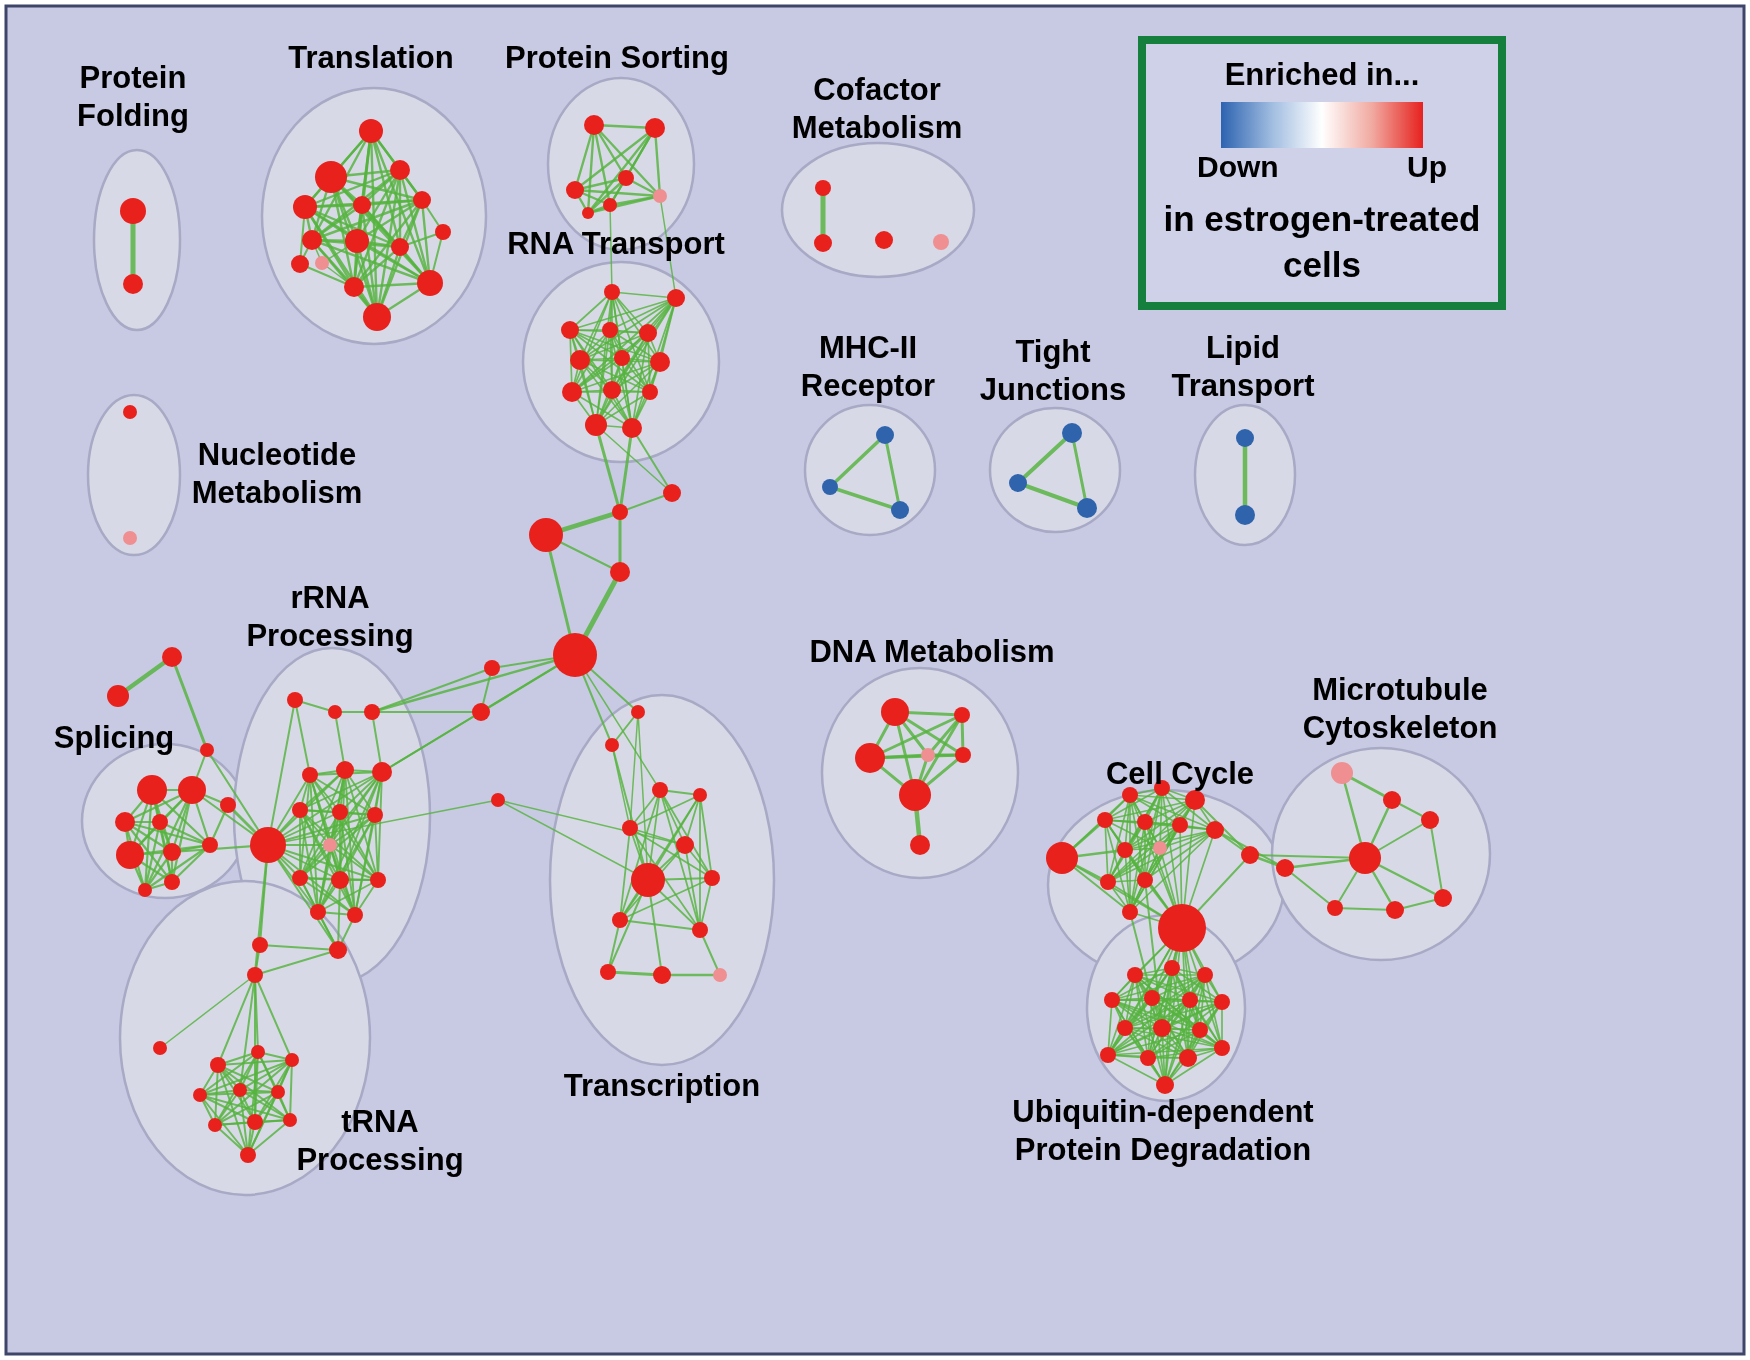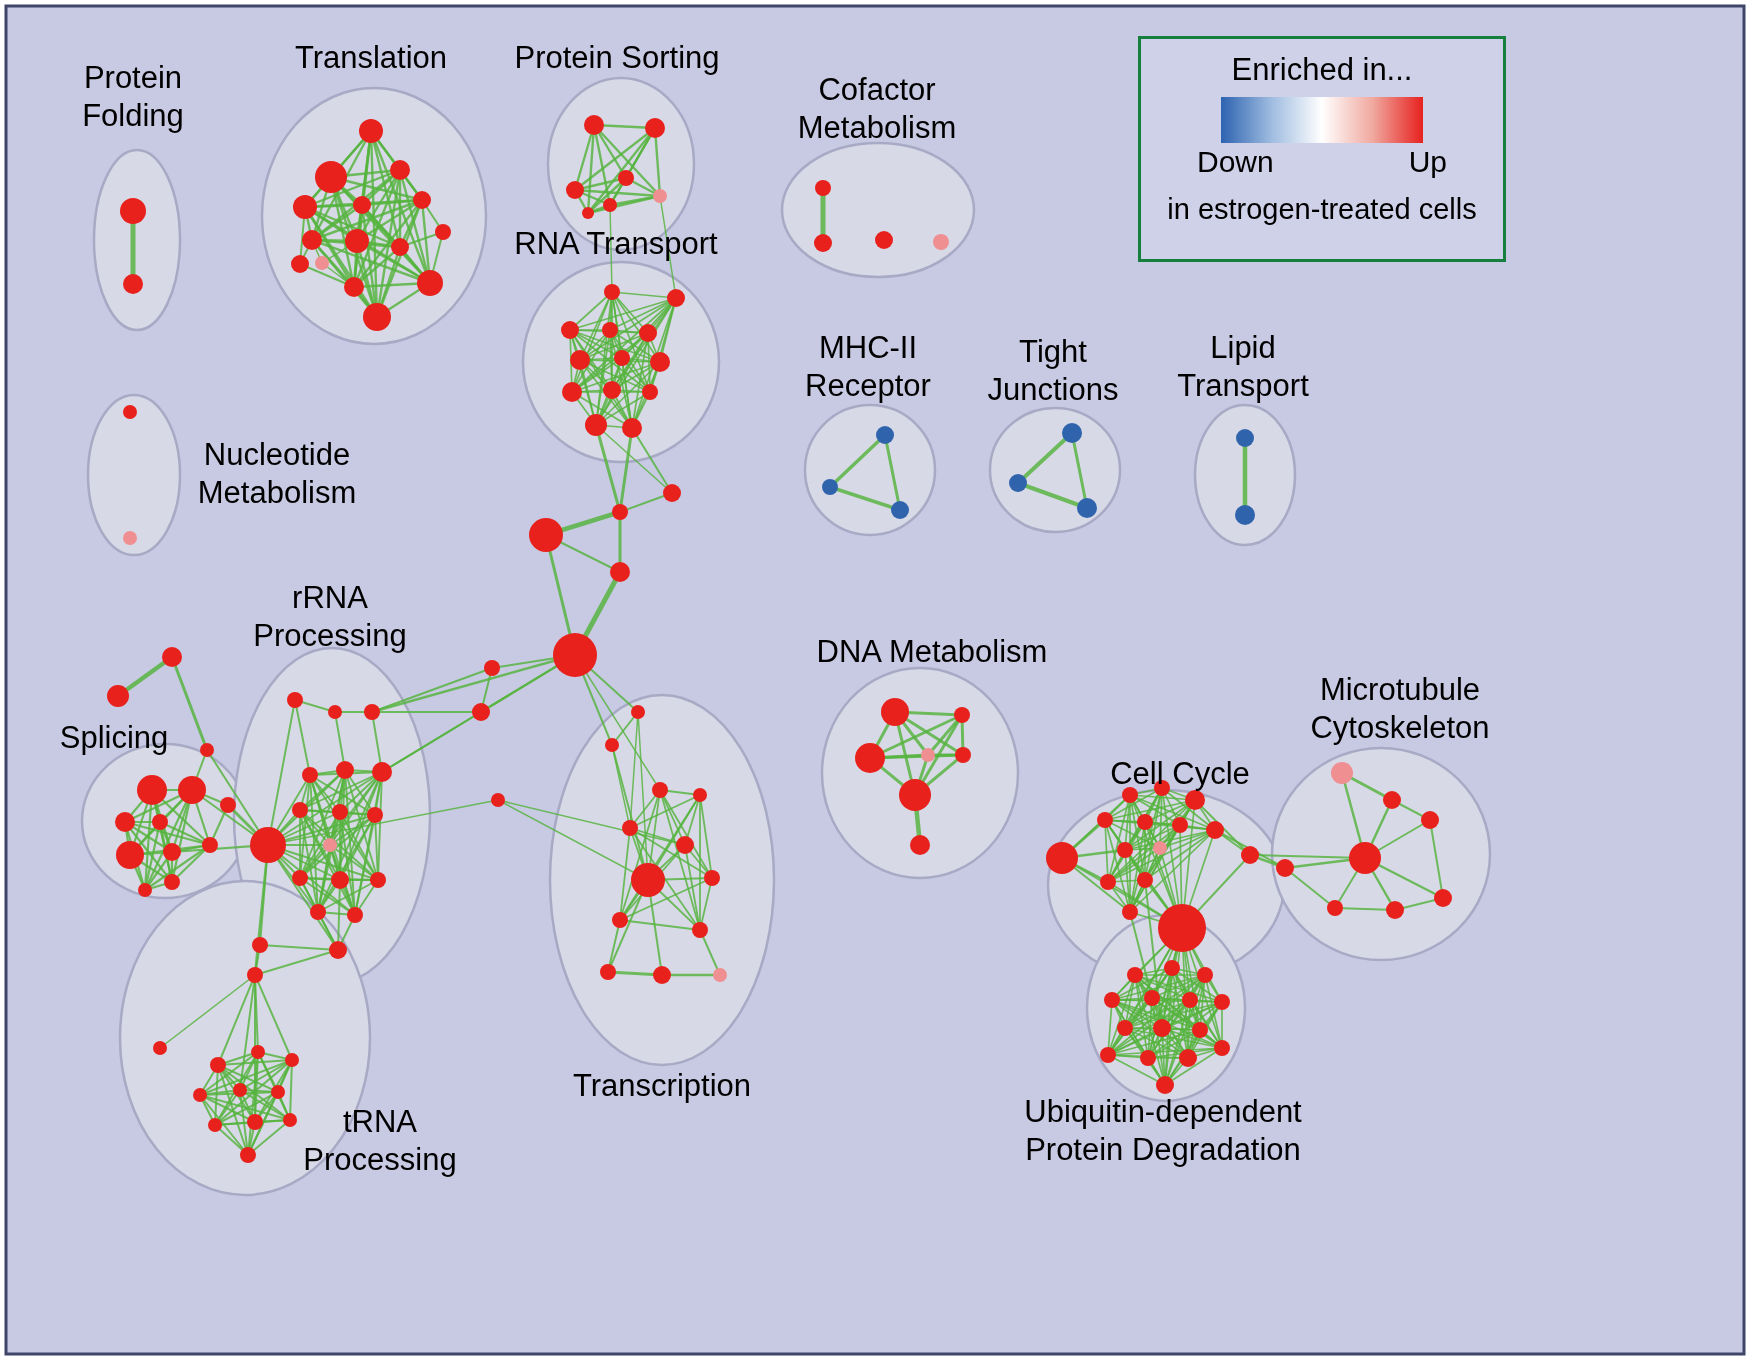--- a/index.html
+++ b/index.html
@@ -1,24 +1,24 @@
 <!DOCTYPE html>
 <html><head>
 <meta charset="utf-8">
 <style>
   html,body{margin:0;padding:0;background:#ffffff;font-family:"Liberation Sans",sans-serif;}
-  .stage{position:relative;width:1750px;height:1360px;overflow:hidden;}
+  .stage{position:relative;width:1750px;height:1360px;overflow:hidden;font-weight:bold;}
   .stage svg{position:absolute;left:0;top:0;width:100%;height:100%;font-family:"Liberation Sans",sans-serif;}
-  .legend{position:absolute;left:1138px;top:36px;width:368px;height:226px;
-          border:3px solid #15803d;background:#cfd1e8;box-sizing:border-box;
+  .legend{position:absolute;left:1138px;top:36px;width:368px;height:274px;
+          border:8px solid #15803d;background:#cfd1e8;box-sizing:border-box;
           text-align:center;color:#000;}
   .legend-title{font-size:31px;margin-top:13px;}
   .legend-bar{width:202px;height:46px;margin:9px auto 0;}
   .legend-scale{display:flex;justify-content:space-between;width:250px;margin:2px auto 12px;font-size:30px;align-items:flex-end;}
-  .legend-caption{font-size:29px;margin-top:6px;line-height:1.3;}
+  .legend-caption{font-size:35px;margin-top:6px;line-height:1.3;}
 </style>
 </head>
 <body>
 
 <div class="stage">
   <svg id="network-svg" xmlns="http://www.w3.org/2000/svg" viewBox="0 0 1750 1360">
       <rect x="6" y="6" width="1738" height="1348" fill="#c8c9e2" stroke="#3f4569" stroke-width="3"></rect>
       <g>
         <ellipse cx="137" cy="240" rx="43" ry="90" fill="#d8d9e6" stroke="#a7a9c5" stroke-width="2.5"></ellipse>
         <ellipse cx="374" cy="216" rx="112" ry="128" fill="#d8d9e6" stroke="#a7a9c5" stroke-width="2.5"></ellipse>

